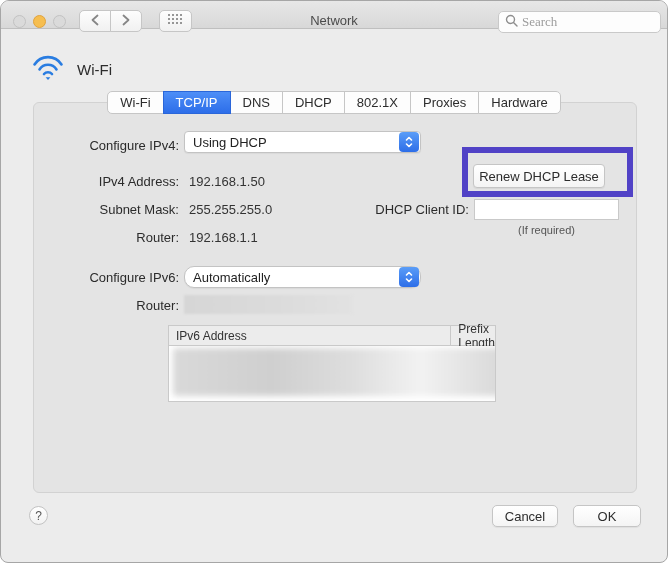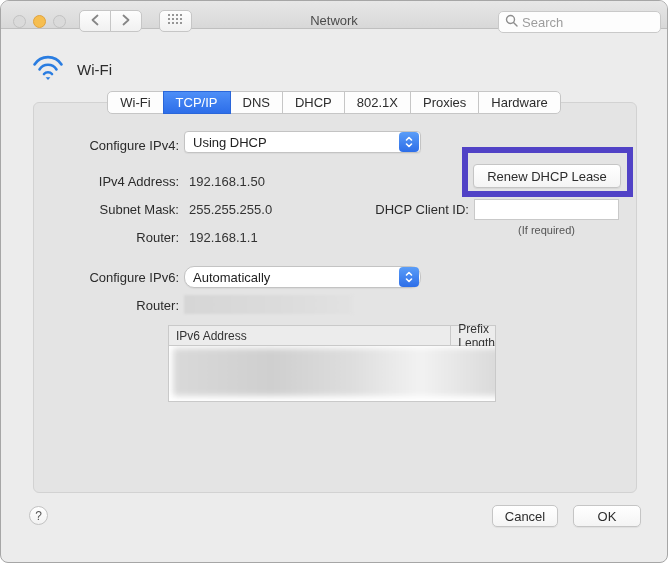--- a/index.html
+++ b/index.html
@@ -42,21 +42,21 @@
     font-size:13px; color:#4b4b4b;
   }
 
   .searchbox {
     position:absolute; left:497px; top:10px; width:163px; height:22px;
     background:#fdfdfd; border:1px solid #c9c9c9; border-radius:5px;
     display:flex; align-items:center; padding:0 6px; gap:4px;
   }
   .searchbox input {
     border:none; outline:none; background:transparent; width:100%;
-    font-size:13px; color:#333; font-family:Liberation Sans, sans-serif;
+    font-size:13px; color:#333; font-family:Liberation Serif, serif;
   }
   .searchbox input::placeholder { color:#9d9d9d; }
 
   
   .conn-header { position:absolute; left:30px; top:52px; display:flex; align-items:center; gap:12px; }
   .conn-name { font-size:15px; color:#2c2c2c; }
 
   
   .panel {
     position:absolute; left:32px; top:101px; width:604px; height:391px;
@@ -94,21 +94,21 @@
     background:linear-gradient(#5a9df8,#2d6ee8);
     display:flex; align-items:center; justify-content:center;
   }
 
   .pushbtn {
     background:linear-gradient(#ffffff,#f4f4f4); border:1px solid #c5c5c5; border-radius:4px;
     font-size:13px; color:#2c2c2c; font-family:inherit;
     display:flex; align-items:center; justify-content:center;
     box-shadow:0 1px 1px rgba(0,0,0,0.06);
   }
-  .renew-btn { position:absolute; left:472px; top:163px; width:148px; height:24px; }
+  .renew-btn { position:absolute; left:472px; top:163px; width:132px; height:24px; }
 
   .highlight-box {
     position:absolute; left:461px; top:146px; width:171px; height:50px;
     border:6px solid #5142c6; pointer-events:none;
   }
 
   .textfield {
     position:absolute; background:#fff; border:1px solid #c9c9c9;
     font-size:13px; color:#333; padding:0 5px; font-family:inherit; outline:none;
   }

